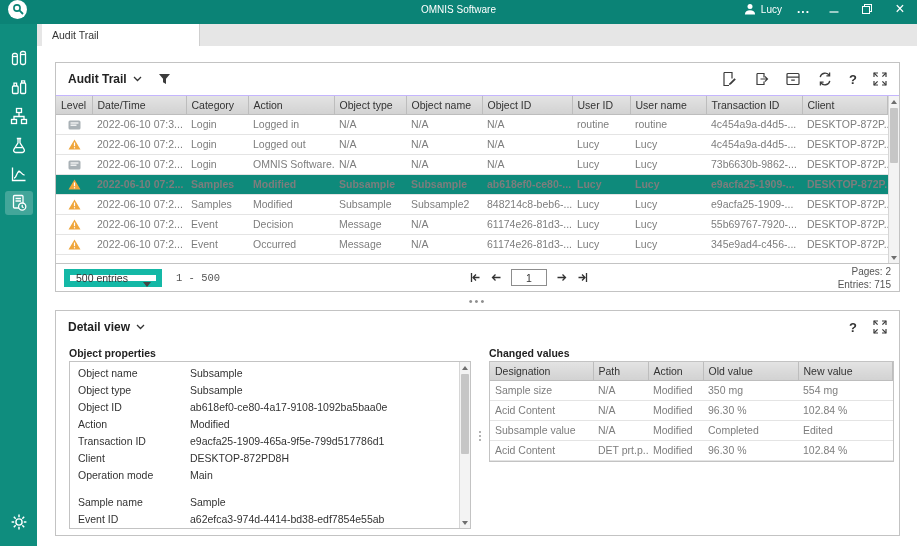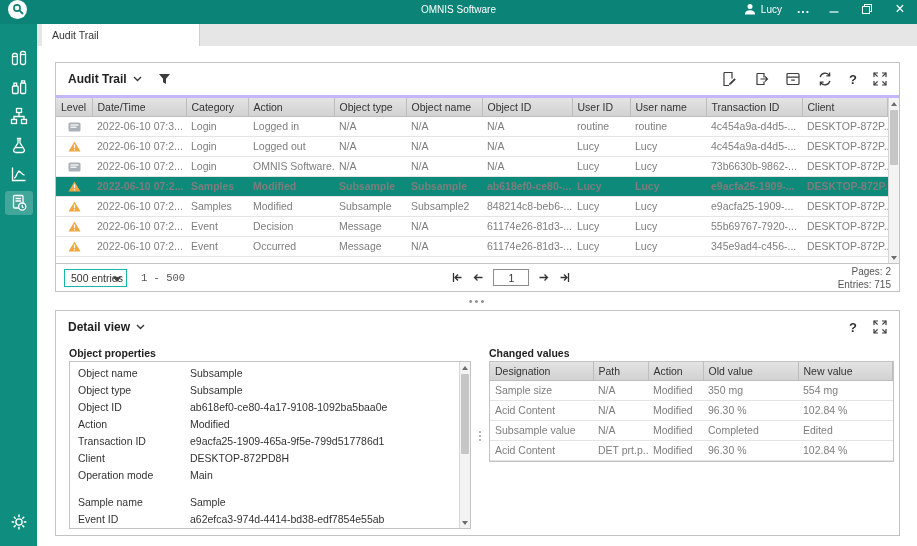--- a/index.html
+++ b/index.html
@@ -34,21 +34,21 @@
 
   .panel-header { height:32px; display:flex; align-items:center; padding:0 12px; }
   .panel-title { font-size:12px; font-weight:bold; color:#222; }
   .chevron { margin-left:6px; display:flex; align-items:center; cursor:default; }
   .filter { margin-left:16px; display:flex; align-items:center; cursor:default; }
   .toolbar { margin-left:auto; display:flex; align-items:center; gap:16px; }
   .tool { display:flex; align-items:center; justify-content:center; cursor:default; }
   .tool.help { font-size:13px; font-weight:bold; color:#333; }
 
   
-  .table-area { position:absolute; left:0; right:0; top:32px; bottom:28px; border-top:3px solid #c4b5fd; display:flex; overflow:hidden; }
+  .table-area { position:absolute; left:0; right:0; top:32px; bottom:28px; border-top:1px solid #c4b5fd; display:flex; overflow:hidden; }
   table.grid { border-collapse:collapse; table-layout:fixed; width:100%; font-size:10.5px; align-self:flex-start; }
   table.grid thead th { height:18px; background:linear-gradient(#e3e3e3,#d2d2d2); border-right:1px solid #bdbdbd; border-bottom:1px solid #bdbdbd; font-weight:normal; color:#333; text-align:left; padding:0 5px; white-space:nowrap; overflow:hidden; }
   table.grid tbody td { height:20px; border-bottom:1px solid #e4e4e4; padding:0 5px; color:#7d7d7d; white-space:nowrap; overflow:hidden; }
   .audit-table td.level-cell { text-align:center; padding:0; }
   tr.selected td { background:#0e8a7b; color:#fff; font-weight:bold; }
 
   .audit-table th:nth-child(1){width:36px} .audit-table th:nth-child(2){width:94px}
   .audit-table th:nth-child(3){width:62px} .audit-table th:nth-child(4){width:86px}
   .audit-table th:nth-child(5){width:72px} .audit-table th:nth-child(6){width:76px}
   .audit-table th:nth-child(7){width:90px} .audit-table th:nth-child(8){width:58px}
@@ -58,21 +58,21 @@
   .vscroll { width:11px; flex:0 0 11px; background:#f3f3f3; border-left:1px solid #d6d6d6; display:flex; flex-direction:column; }
   .sb-arrow { height:11px; display:flex; align-items:center; justify-content:center; }
   .sb-track { flex:1; position:relative; }
   .sb-thumb { position:absolute; left:1px; right:1px; top:1px; height:55px; background:#c6c6c6; border-radius:1px; }
   .tri { width:0; height:0; display:block; }
   .tri-up { border-left:3.5px solid transparent; border-right:3.5px solid transparent; border-bottom:4.5px solid #6e6e6e; }
   .tri-down { border-left:3.5px solid transparent; border-right:3.5px solid transparent; border-top:4.5px solid #6e6e6e; }
 
   
   .panel-footer { position:absolute; left:0; right:0; bottom:0; height:28px; border-top:1px solid #c3c3c3; display:flex; align-items:center; padding:0 8px; font-size:10.5px; color:#444; }
-  .dropdown { border:1px solid #14b8a6; height:18px; display:flex; align-items:center; padding:0 3px 0 6px; position:relative; background:#fff; color:#333; cursor:default; }
+  .dropdown { border:6px solid #14b8a6; height:18px; display:flex; align-items:center; padding:0 28px 0 6px; position:relative; background:#fff; color:#333; cursor:default; }
   .dropdown::after { content:""; position:absolute; right:5px; top:7px; border:4px solid transparent; border-top:5px solid #444; }
   .range { margin-left:14px; color:#555;font-family:Liberation Mono, monospace; }
   .pager-wrap { flex:1; display:flex; justify-content:center; }
   .pager { display:flex; align-items:center; gap:9px; }
   .pg-btn { display:flex; align-items:center; cursor:default; }
   .page-input { width:36px; height:17px; border:1px solid #8d8d8d; font-size:10.5px; text-align:center; font-family:"Liberation Sans",sans-serif; color:#333; }
   .pages-info { text-align:right; font-size:10px; color:#555; line-height:1.3; }
 
   
   .h-splitter { position:absolute; left:18px; top:248px; width:845px; height:14px; display:flex; align-items:center; justify-content:center; cursor:row-resize; }

